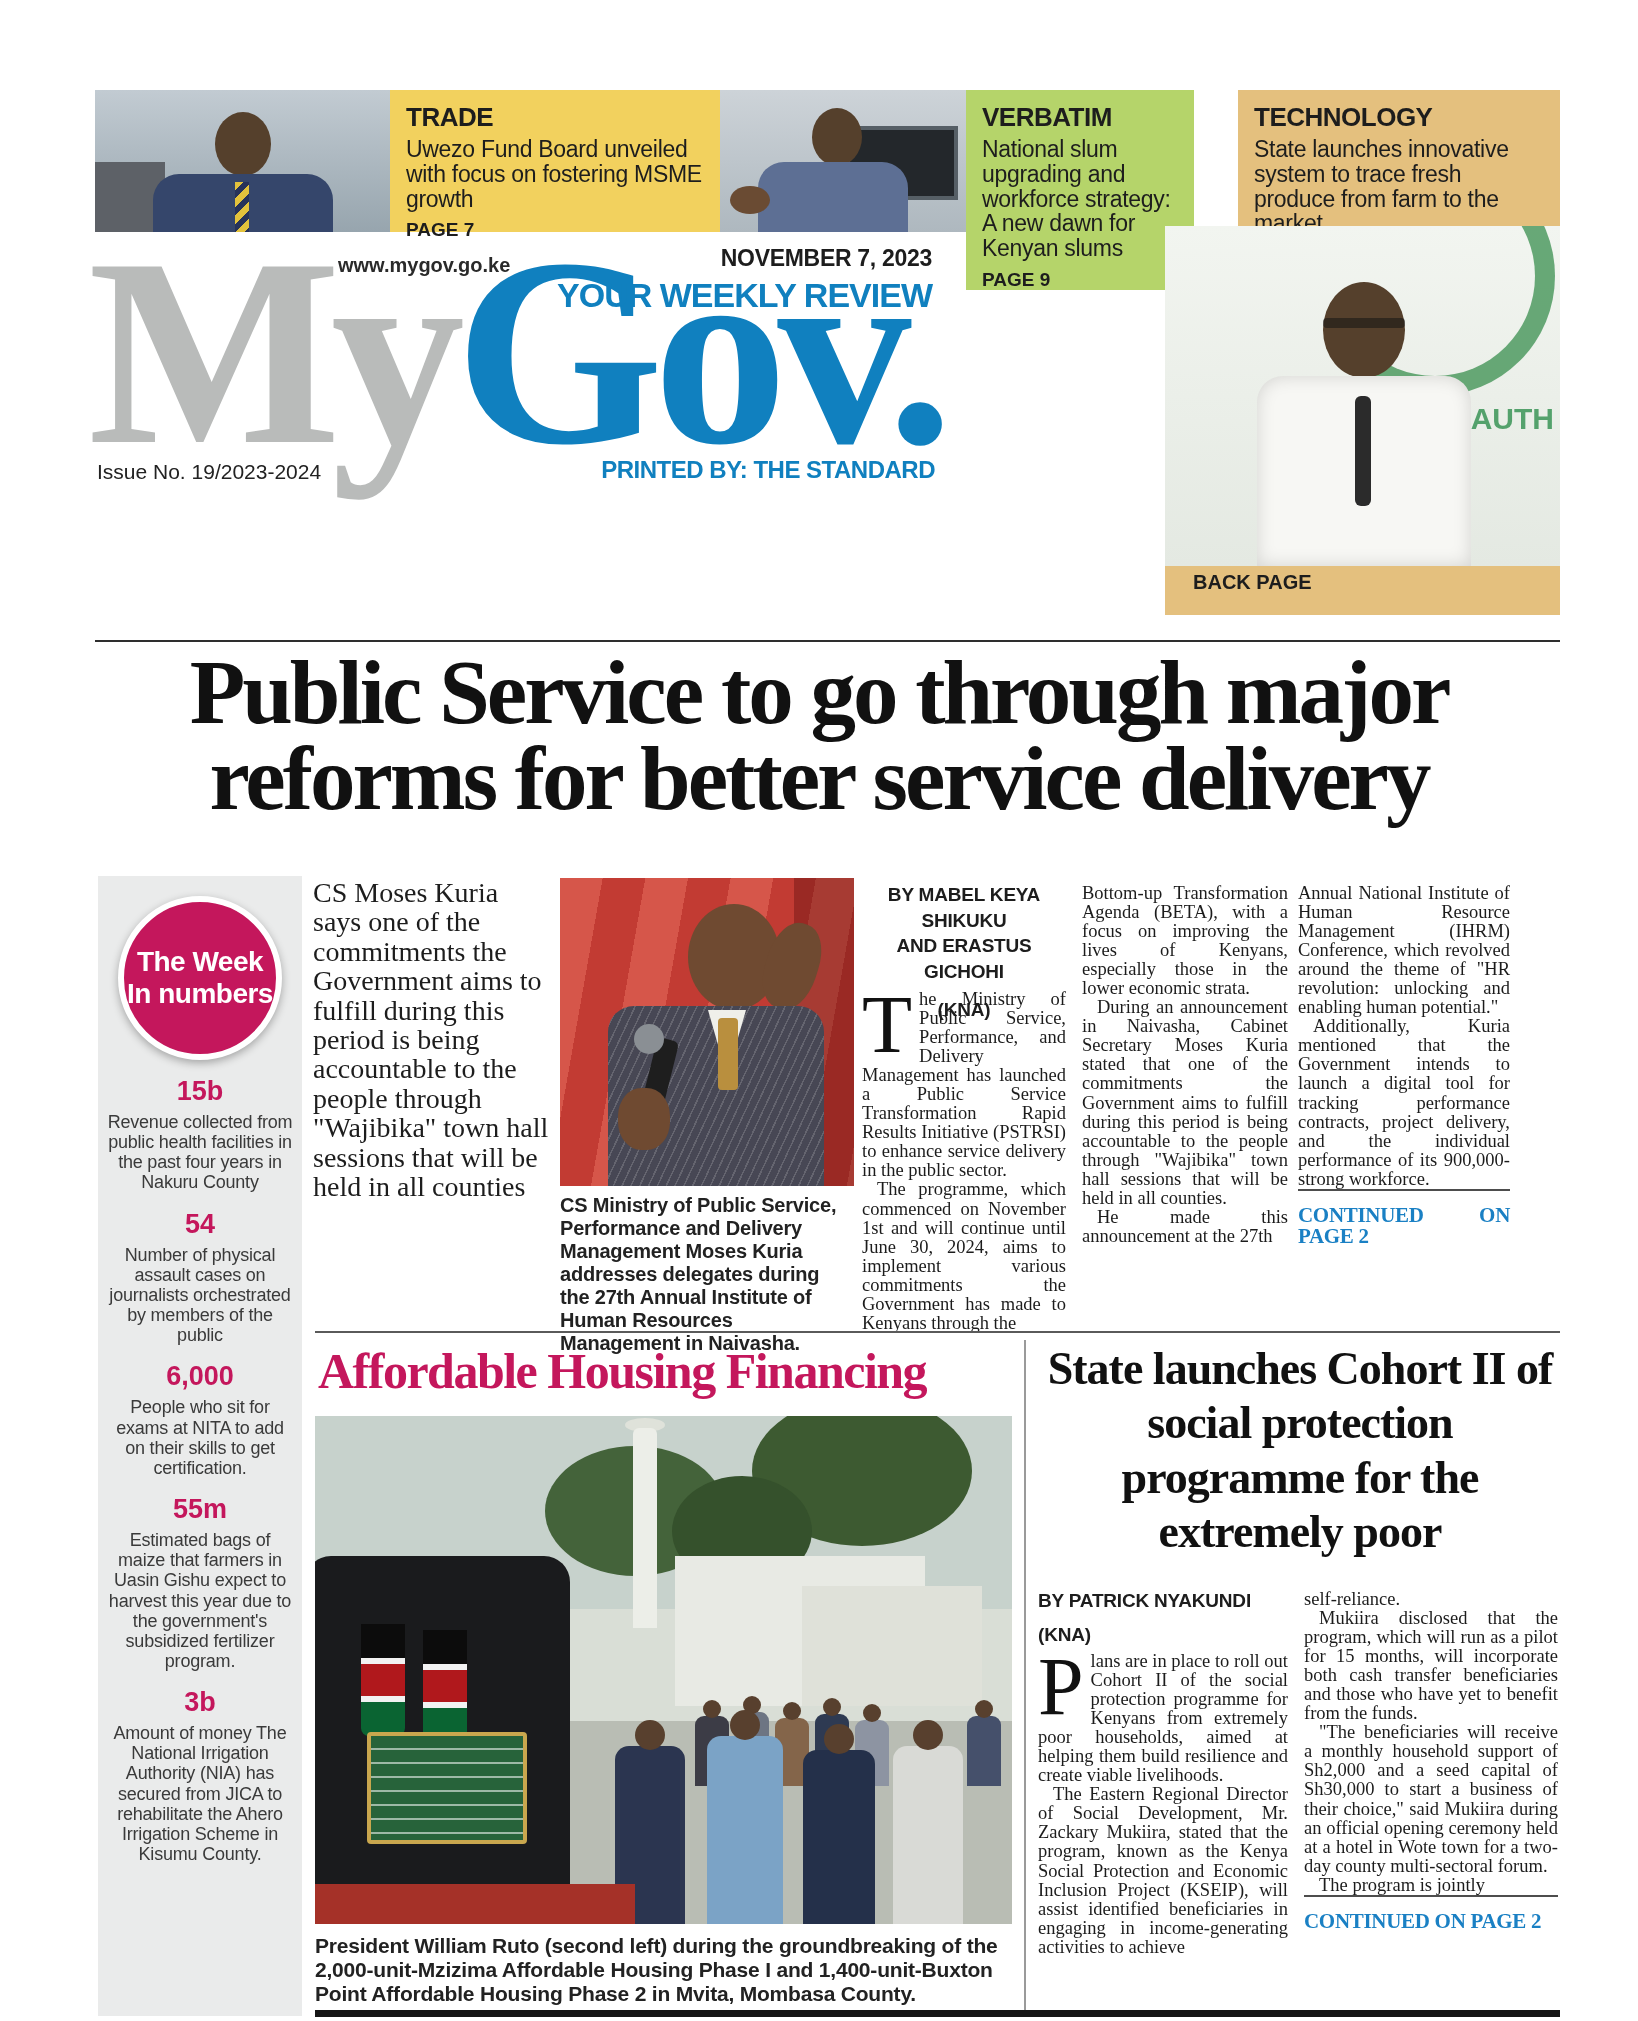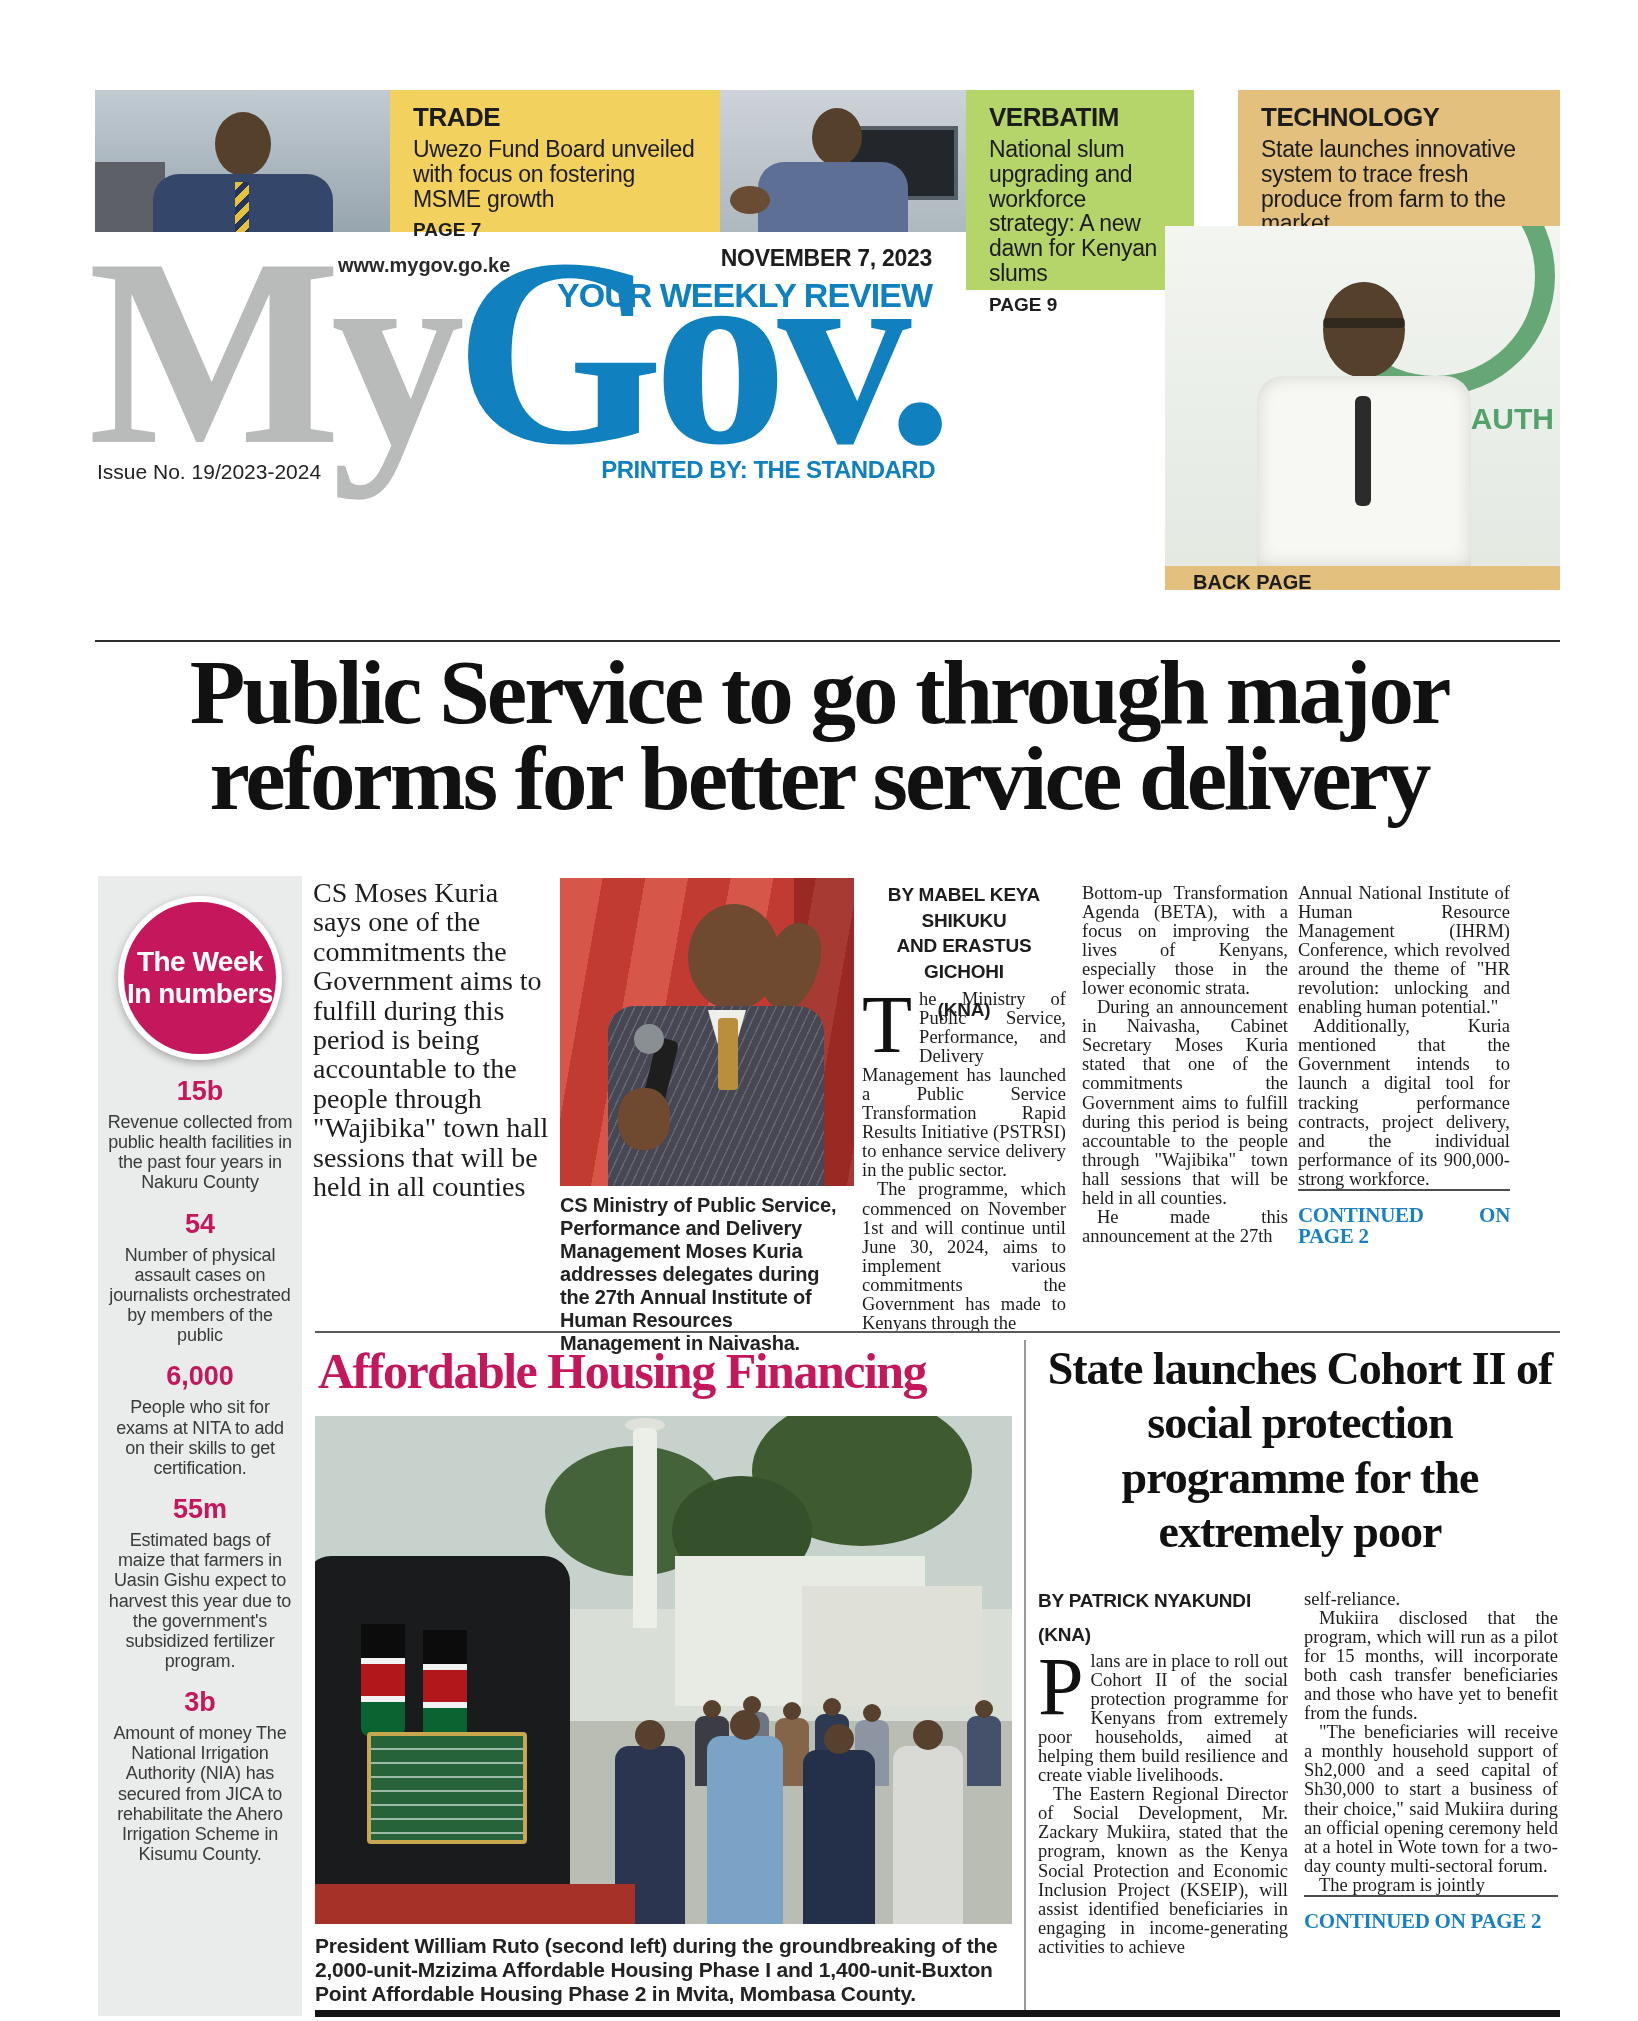--- a/index.html
+++ b/index.html
@@ -2,21 +2,21 @@
 <html><head>
 <meta charset="utf-8">
 <style>
   html,body{margin:0;padding:0;background:#9a9a9a;}
   .page{position:relative;width:1638px;height:2021px;margin:0 auto;background:#fff;
         font-family:"Liberation Sans",sans-serif;color:#1d1d1d;overflow:hidden;}
   .abs{position:absolute;}
 
   
   .photo{position:absolute;overflow:hidden;}
-  .teaser{position:absolute;box-sizing:border-box;padding:12px 23px;}
+  .teaser{position:absolute;box-sizing:border-box;padding:12px 16px;}
   .t-trade{left:390px;top:90px;width:330px;height:142px;background:#f2d15e;}
   .t-verbatim{left:966px;top:90px;width:228px;height:200px;background:#b5d46a;}
   .t-tech{left:1238px;top:90px;width:322px;height:196px;background:#e4c07e;}
   .teaser .tag{font-weight:bold;font-size:26px;letter-spacing:-0.5px;}
   .teaser .txt{font-size:23px;line-height:1.08;margin-top:4px;letter-spacing:-0.3px;}
   .teaser .pg{font-weight:bold;font-size:19px;margin-top:8px;}
 
   .ph-trade{left:95px;top:90px;width:295px;height:142px;background:linear-gradient(180deg,#c2cbd2,#97a5ae);}
   .ph-verbatim{left:720px;top:90px;width:246px;height:142px;background:linear-gradient(180deg,#cdd3d8,#aeb8bf);}
   .mast-photo{left:1165px;top:226px;width:395px;height:340px;background:linear-gradient(180deg,#f2f5f0,#e4e9e2);}
@@ -32,21 +32,21 @@
 
   
   .mast-url{left:338px;top:254px;font-size:20px;font-weight:bold;color:#2a2a2a;z-index:3;}
   .mast-title{left:88px;top:218px;font-family:"Liberation Serif",serif;font-weight:bold;
               font-size:268px;line-height:1;letter-spacing:-10px;z-index:2;white-space:nowrap;}
   .t-gray{color:#b9bbba;} .t-blue{color:#1080bf;}
   .mast-date{right:706px;top:245px;font-size:23px;font-weight:bold;letter-spacing:-0.3px;z-index:3;}
   .mast-tagline{right:706px;top:276px;font-size:34px;font-weight:bold;color:#1080bf;letter-spacing:-1px;z-index:3;}
   .mast-issue{left:97px;top:460px;font-size:21px;color:#222;z-index:3;}
   .mast-printer{right:703px;top:456px;font-size:24px;font-weight:bold;color:#1080bf;letter-spacing:-0.5px;z-index:3;}
-  .back-page{left:1165px;top:566px;width:395px;height:24px;background:#e4c07e;
+  .back-page{left:1165px;top:566px;width:395px;height:49px;background:#e4c07e;
              font-weight:bold;font-size:20px;line-height:32px;padding-left:28px;box-sizing:border-box;}
   .rule-masthead{left:95px;top:640px;width:1465px;height:2px;background:#2e2e2e;}
 
   
   .main-headline{left:88px;top:650px;width:1462px;text-align:center;
                  font-family:"Liberation Serif",serif;font-weight:bold;font-size:91px;
                  line-height:0.95;letter-spacing:-3px;color:#111;}
 
   
   .sidebar{left:98px;top:876px;width:204px;height:1140px;background:#eaebeb;box-sizing:border-box;

